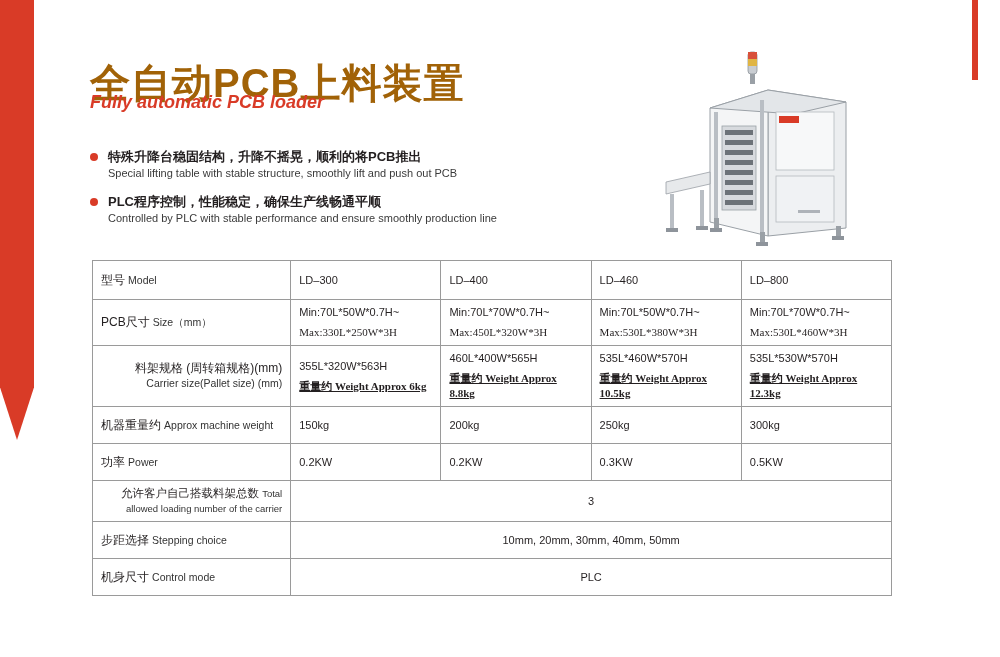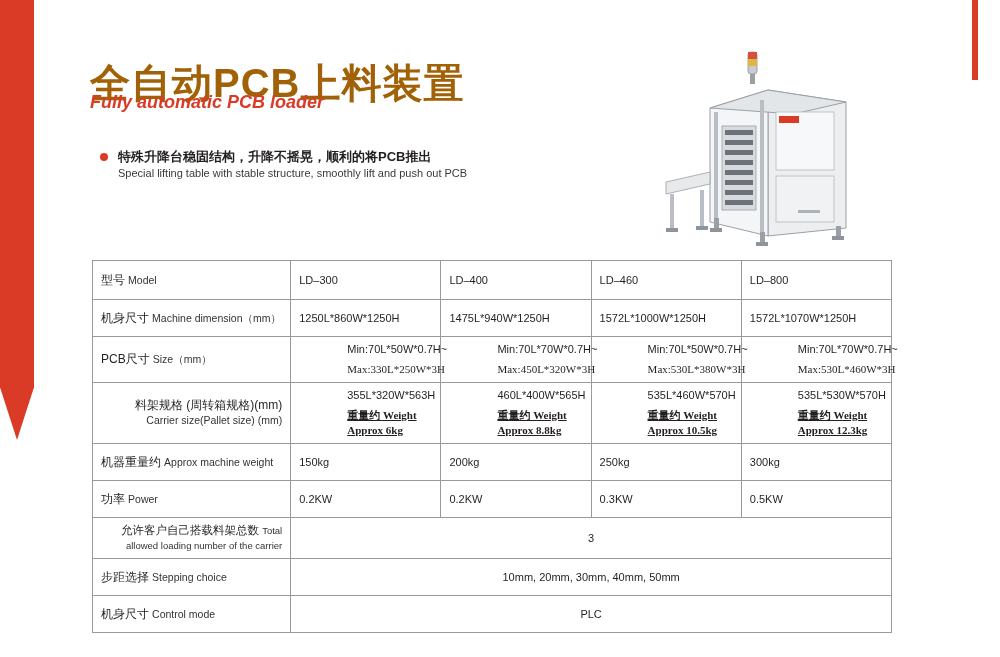--- a/index.html
+++ b/index.html
@@ -53,21 +53,21 @@
     font-size: 18px;
     font-weight: bold;
     color: #d93b27;
     white-space: nowrap;
     font-style: italic;
   }
 
   
   .bullets {
     position: absolute;
-    left: 100px;
+    left: 90px;
     top: 148px;
     width: 540px;
   }
   .bullet-row {
     position: relative;
     padding-left: 18px;
     margin-bottom: 12px;
   }
   .bullet-dot {
     position: absolute;
@@ -129,21 +129,21 @@
   .lbl-en {
     font-size: 10.5px;
     color: #333;
   }
   .two-line {
     line-height: 14px;
     text-align: right;
   }
   .small-label .lbl-zh { font-size: 11.5px; }
   .small-label .lbl-en { font-size: 9.5px; }
-  .cell-line { display: block; margin-left: 48px; }
+  .cell-line { display: block; }
   .cell-line + .cell-line { margin-top: 5px; font-family: Liberation Serif, serif; }
   .wt-zh {
     font-weight: bold;
     text-decoration: underline;
   }
   .center { text-align: center; }
   .hdr td { height: 28px; }
 </style>
 </head>
 <body>
@@ -152,20 +152,25 @@
 <div class="right-bar"></div>
 
 <div class="title-zh">全自动PCB上料装置</div>
 <div class="title-en">Fully automatic PCB loader</div>
 
 <div class="bullets">
   <div class="bullet-row">
     <span class="bullet-dot"></span>
     <span class="bullet-zh">特殊升降台稳固结构，升降不摇晃，顺利的将PCB推出</span>
     <span class="bullet-en">Special lifting table with stable structure, smoothly lift and push out PCB</span>
+  </div>
+  <div class="bullet-row">
+    <span class="bullet-dot"></span>
+    <span class="bullet-zh">PLC程序控制，性能稳定，确保生产线畅通平顺</span>
+    <span class="bullet-en">Controlled by PLC with stable performance and ensure smoothly production line</span>
   </div>
 </div>
 
 <div class="machine">
   <svg width="230" height="205" viewBox="0 0 230 205" xmlns="http://www.w3.org/2000/svg">
 
     <rect x="100" y="2" width="9" height="22" rx="3" fill="#c9cdd2" stroke="#8e949b" stroke-width="0.8"></rect>
     <rect x="100" y="2" width="9" height="7" fill="#d8503a"></rect>
     <rect x="100" y="9" width="9" height="7" fill="#e0b544"></rect>
     <rect x="102" y="24" width="5" height="10" fill="#9aa0a6"></rect>
@@ -224,30 +229,20 @@
       <td>
         <span class="lbl-zh">型号</span>
         <span class="lbl-en">Model</span>
       </td>
       <td>LD–300</td>
       <td>LD–400</td>
       <td>LD–460</td>
       <td>LD–800</td>
     </tr>
 
-    <tr>
-      <td>
-        <span class="lbl-zh">机身尺寸</span>
-        <span class="lbl-en">Machine dimension（mm）</span>
-      </td>
-      <td>1250L*860W*1250H</td>
-      <td>1475L*940W*1250H</td>
-      <td>1572L*1000W*1250H</td>
-      <td>1572L*1070W*1250H</td>
-    </tr>
 
     <tr>
       <td>
         <span class="lbl-zh">PCB尺寸</span>
         <span class="lbl-en">Size（mm）</span>
       </td>
       <td>
         <span class="cell-line">Min:70L*50W*0.7H~</span>
         <span class="cell-line">Max:330L*250W*3H</span>
       </td>

